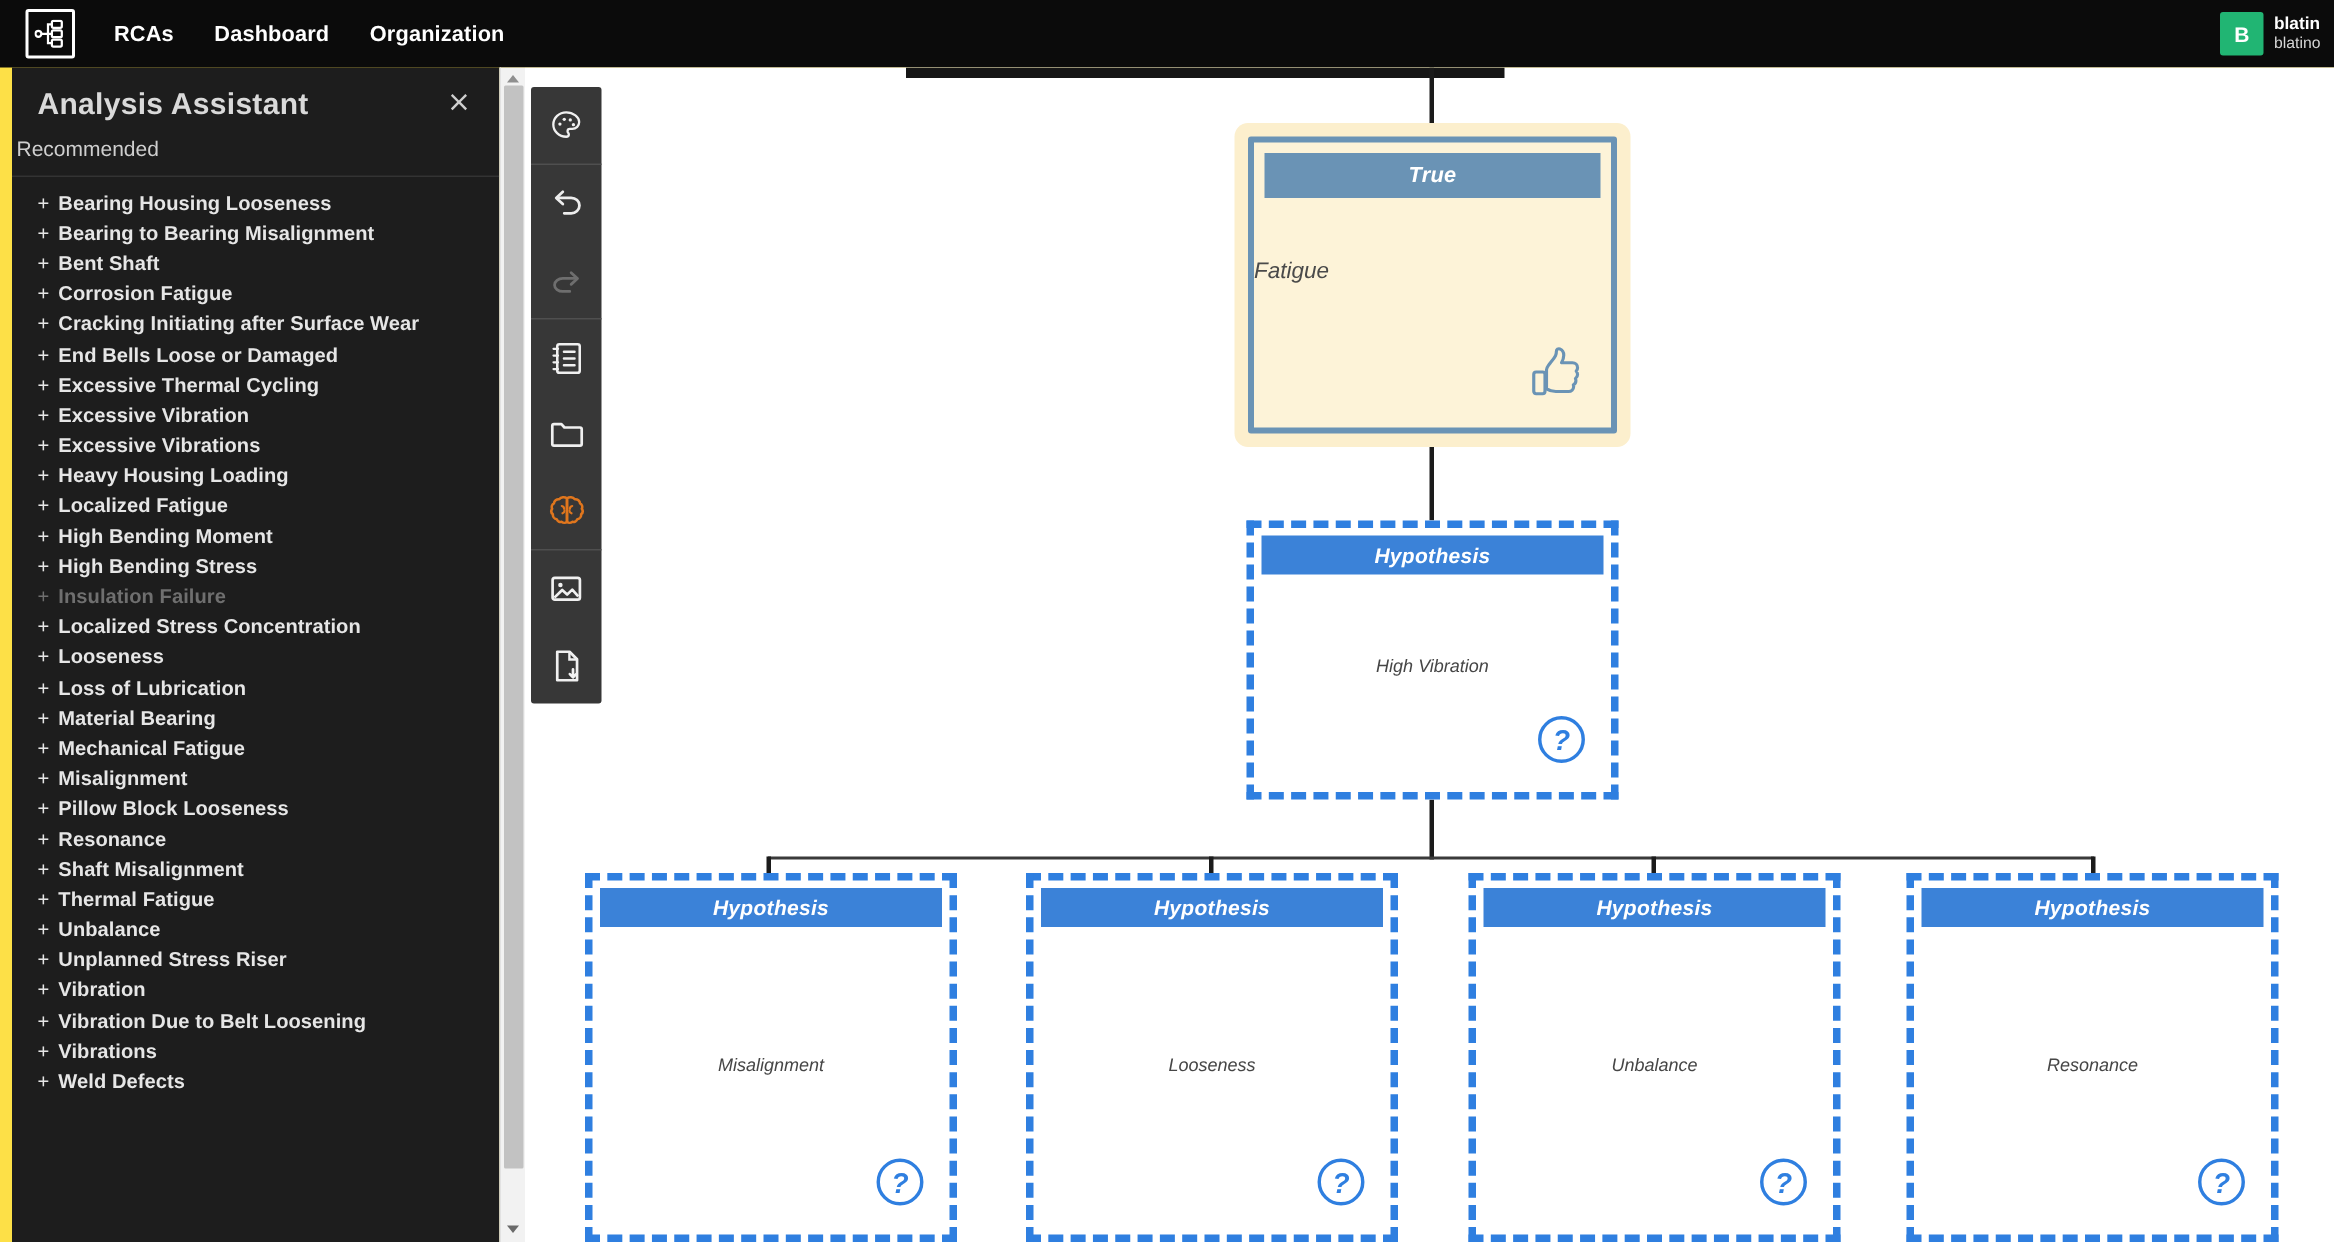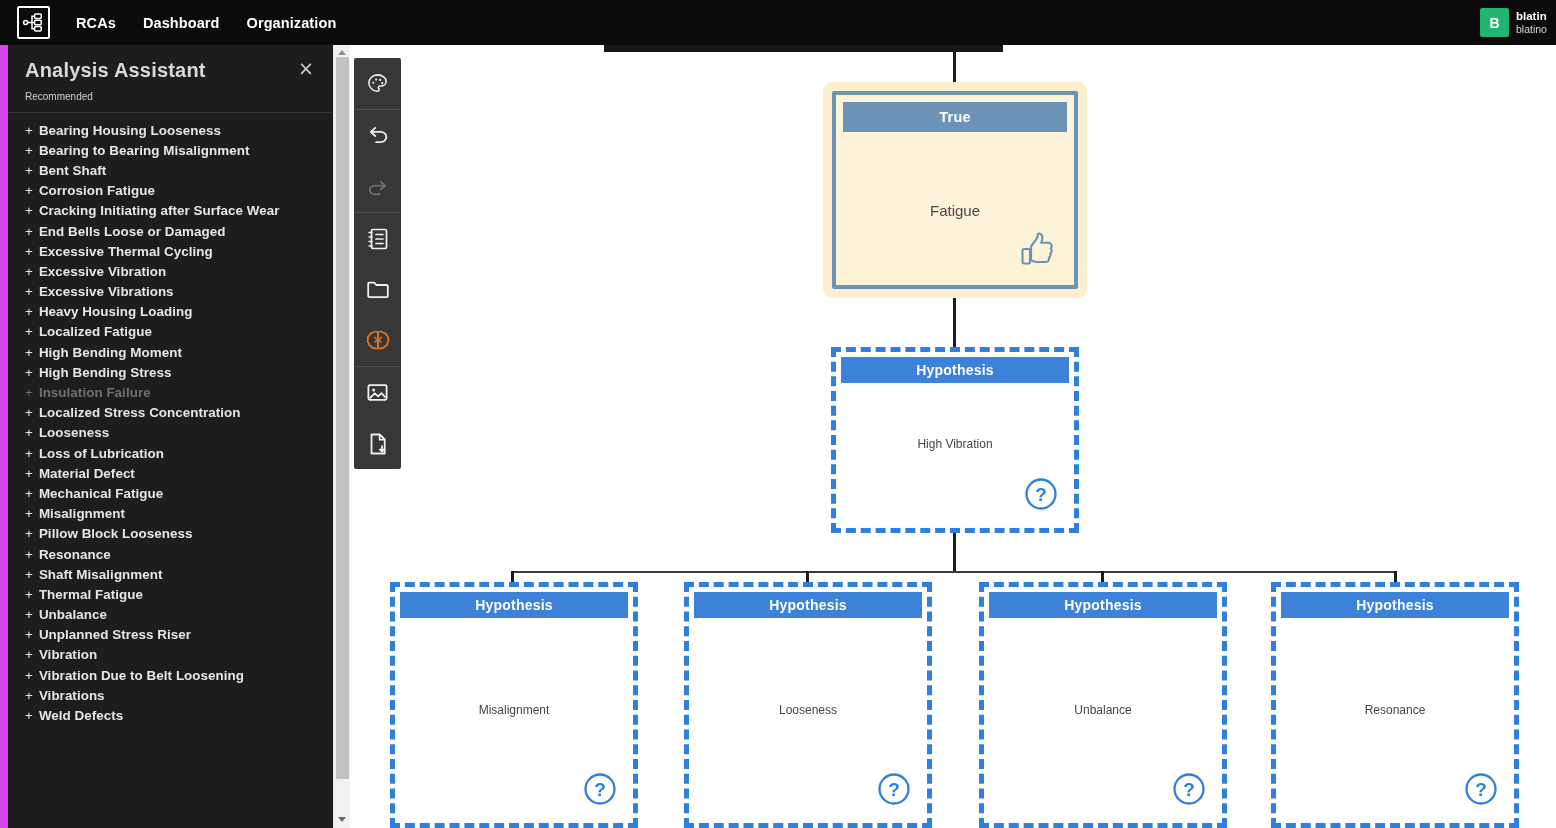--- a/index.html
+++ b/index.html
@@ -2,21 +2,21 @@
 <html><head>
 <meta charset="utf-8">
 <style>
   * { box-sizing: border-box; margin: 0; padding: 0; }
   html, body {
     width: 1556px; height: 828px;
     background: #ffffff;
     font-family: "Liberation Sans", sans-serif;
     overflow: hidden;
   }
-  #root { position: relative; width: 1556px; height: 828px; background:#d946ef; }
+  #root { position: relative; width: 1556px; height: 828px; background:#fde047; }
 
   
   .topnav {
     position: absolute; left: 0; top: 0; width: 1556px; height: 45px;
     background: #0b0b0b; display: flex; align-items: center;
   }
   .logo-box {
     width: 33px; height: 33px; margin-left: 17px;
     border: 2px solid #ffffff; border-radius: 2px;
     display: flex; align-items: center; justify-content: center;
@@ -47,22 +47,22 @@
   .panel-title-row {
     display: flex; justify-content: space-between;
     padding: 14px 16px 9px 17px;
   }
   .panel-title { color: #d9d9d9; font-size: 20px; font-weight: 600; letter-spacing: .2px; }
   .panel-close {
     color: #cfcfcf; font-size: 19px; line-height: 1; cursor: pointer;
     font-family: "DejaVu Sans", sans-serif; padding: 0 3px;
   }
   .panel-sub {
-    color: #cfcfcf; font-size: 10px; font-weight: 500;
-    padding: 0 17px 10px 17px; border-bottom: 1px solid #333333;
+    color: #cfcfcf; font-size: 14px; font-weight: 500;
+    padding: 0 17px 10px 3px; border-bottom: 1px solid #333333;
   }
   .rec-list { padding: 7px 0 0 0; }
   .rec-item {
     display: flex; align-items: baseline; gap: 6px;
     padding: 2.6px 0 2.6px 17px;
     color: #e6e6e6; font-size: 13.4px; font-weight: 600; letter-spacing: .05px;
     cursor: pointer; white-space: nowrap;
   }
   .rec-item .plus { color: #e6e6e6; font-weight: 500; }
   .rec-item.disabled, .rec-item.disabled .plus { color: #6f6f6f; cursor: default; }
@@ -89,39 +89,39 @@
   }
   
   .top-bus {
     position: absolute; left: 254px; top: 0px; width: 399px; height: 7px;
     background: #161616;
   }
   .vline { position: absolute; background: #1b1b1b; width: 3px; }
   .hbus  { position: absolute; background: #3a3a3a; height: 2px; }
 
   
-  .node { position: absolute; }
+  .node { position: absolute; font-style: italic; }
   .node-true {
     width: 264px; height: 216px; background: #fcefcd;
     border-radius: 9px; padding: 9px;
   }
   .node-true-inner {
     width: 100%; height: 100%; background: #fdf3d8;
     border: 4px solid #6a93b5; border-radius: 2px;
     position: relative; padding: 7px;
   }
   .hdr-true {
     height: 30px; background: #6a93b5; color: #ffffff;
     display: flex; align-items: center; justify-content: center;
     font-size: 14.5px; font-weight: 700; letter-spacing: .2px;
   }
   .body-true {
     position: absolute; left: 0; right: 0; top: 45%;
     transform: translateY(-50%);
-    text-align: center; color: #4a4a4a; font-size: 15px; margin-top: 29px;
+    text-align: left; color: #4a4a4a; font-size: 15px;
   }
   .thumb-icon { position: absolute; right: 16px; bottom: 12px; cursor: pointer; }
 
   .node-hyp {
     border: 5px dashed #2f7fe0; background: #ffffff;
     padding: 5px; position: absolute;
   }
   .hdr-hyp {
     height: 26px; background: #3b82d8; color: #ffffff;
     display: flex; align-items: center; justify-content: center;
@@ -247,21 +247,21 @@
         <div class="rec-item">
           <span class="plus">+</span>
           <span>Looseness</span>
         </div>
         <div class="rec-item">
           <span class="plus">+</span>
           <span>Loss of Lubrication</span>
         </div>
         <div class="rec-item">
           <span class="plus">+</span>
-          <span>Material Defect</span>
+          <span>Material Bearing</span>
         </div>
         <div class="rec-item">
           <span class="plus">+</span>
           <span>Mechanical Fatigue</span>
         </div>
         <div class="rec-item">
           <span class="plus">+</span>
           <span>Misalignment</span>
         </div>
         <div class="rec-item">

